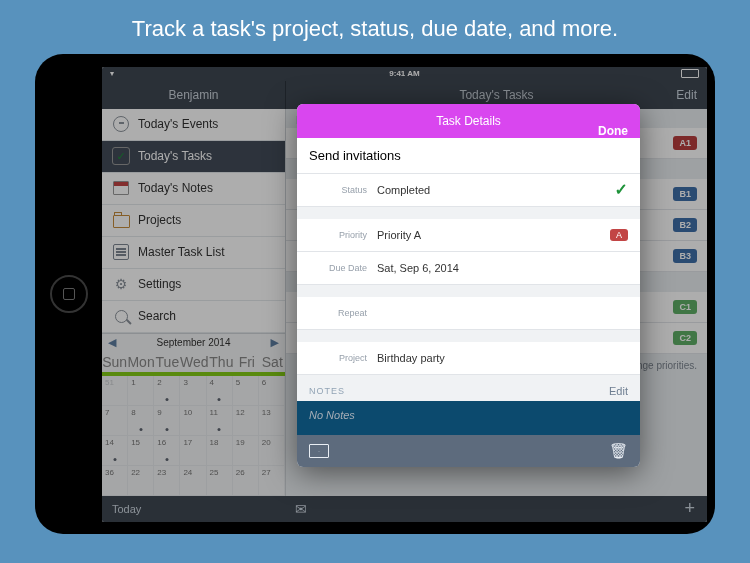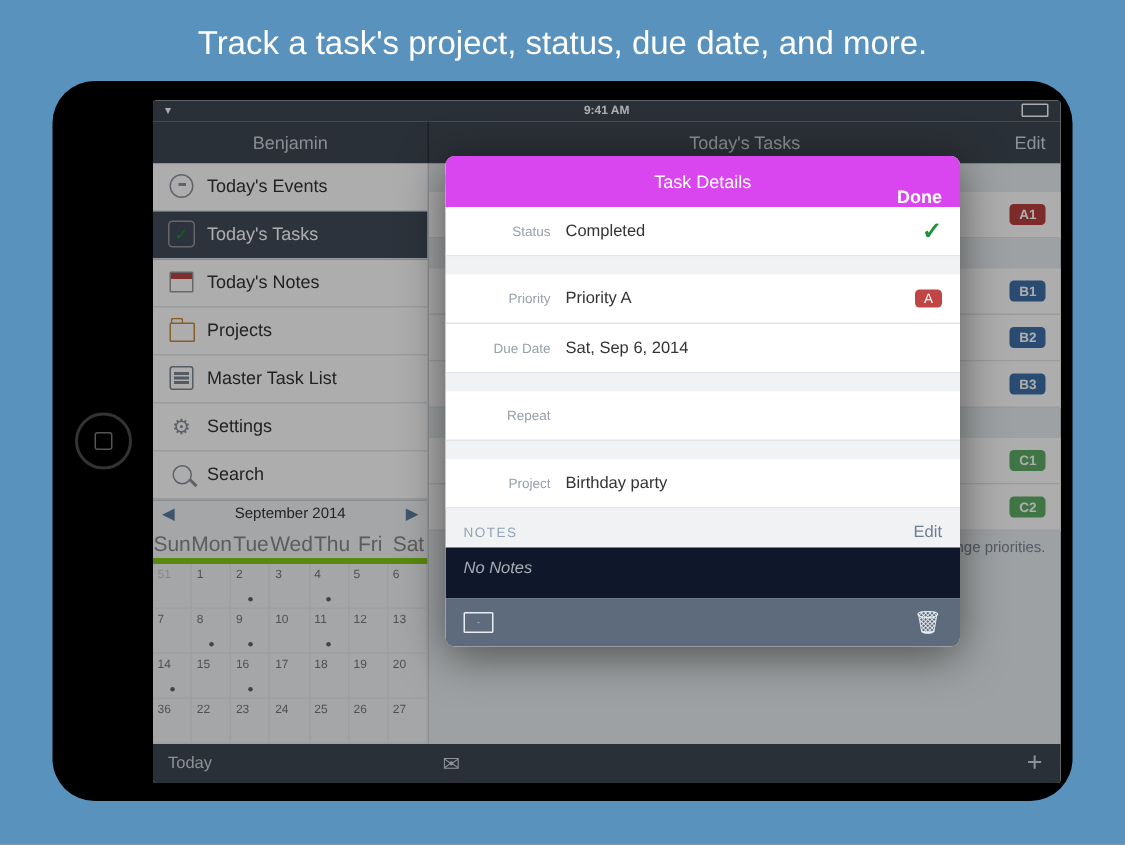--- a/index.html
+++ b/index.html
@@ -76,21 +76,21 @@
 .modal-head .done{position:absolute;right:12px;font-size:12px;font-weight:600;margin-top:20px;}
 .modal-title-row{background:#fff;padding:10px 12px;font-size:13px;border-bottom:1px solid #e1e4e8;}
 .detail-row{background:#fff;border-bottom:1px solid #e1e4e8;height:32px;display:flex;align-items:center;padding:0 12px;font-size:11px;}
 .detail-row .lbl{width:58px;text-align:right;font-size:9px;color:#97a0ab;margin-right:10px;}
 .detail-row .val{flex:1;color:#333;}
 .gap{height:12px;background:#f0f2f4;}
 .detail-row .checkmark{color:#1f933a;font-size:16px;font-weight:bold;}
 .detail-row .pri-a{background:#c24545;color:#fff;font-size:9px;padding:1px 6px;border-radius:3px;}
 .notes-head{display:flex;align-items:center;justify-content:space-between;padding:10px 12px 4px;font-size:9px;color:#92a4b5;letter-spacing:1px;}
 .notes-head .edit{color:#6e7e91;font-size:11px;letter-spacing:0;}
-.notes-body{background:#0f172a;padding:8px 12px 14px;font-size:11px;color:#a5adb6;font-style:italic;}
+.notes-body{background:#0c4a6e;padding:8px 12px 14px;font-size:11px;color:#a5adb6;font-style:italic;}
 .modal-foot{height:32px;background:#5d6b7d;display:flex;align-items:center;justify-content:space-between;padding:0 12px;color:#e9eef4;}
 .modal-foot .mail-icon{width:18px;height:12px;border:1.5px solid #e9eef4;border-radius:1px;position:relative;}
 .modal-foot .mail-icon:after{content:"";position:absolute;top:0;left:0;right:0;height:6px;border-bottom:1.5px solid #e9eef4;clip-path:polygon(0 0,50% 100%,100% 0);}
 .modal-foot .trash{font-size:15px;}
 </style>
 </head>
 <body>
 
 <div class="promo-text">Track a task's project, status, due date, and more.</div>
 
@@ -247,20 +247,21 @@
       <span class="plus">+</span>
     </div>
 
     <div class="dim"></div>
 
     <div class="modal">
       <div class="modal-head">
         <span>Task Details</span>
         <span class="done">Done</span>
       </div>
+      <div class="modal-title-row">Send invitations</div>
       <div class="detail-row">
         <span class="lbl">Status</span>
         <span class="val">Completed</span>
         <span class="checkmark">✓</span>
       </div>
       <div class="gap"></div>
       <div class="detail-row">
         <span class="lbl">Priority</span>
         <span class="val">Priority A</span>
         <span class="pri-a">A</span>

